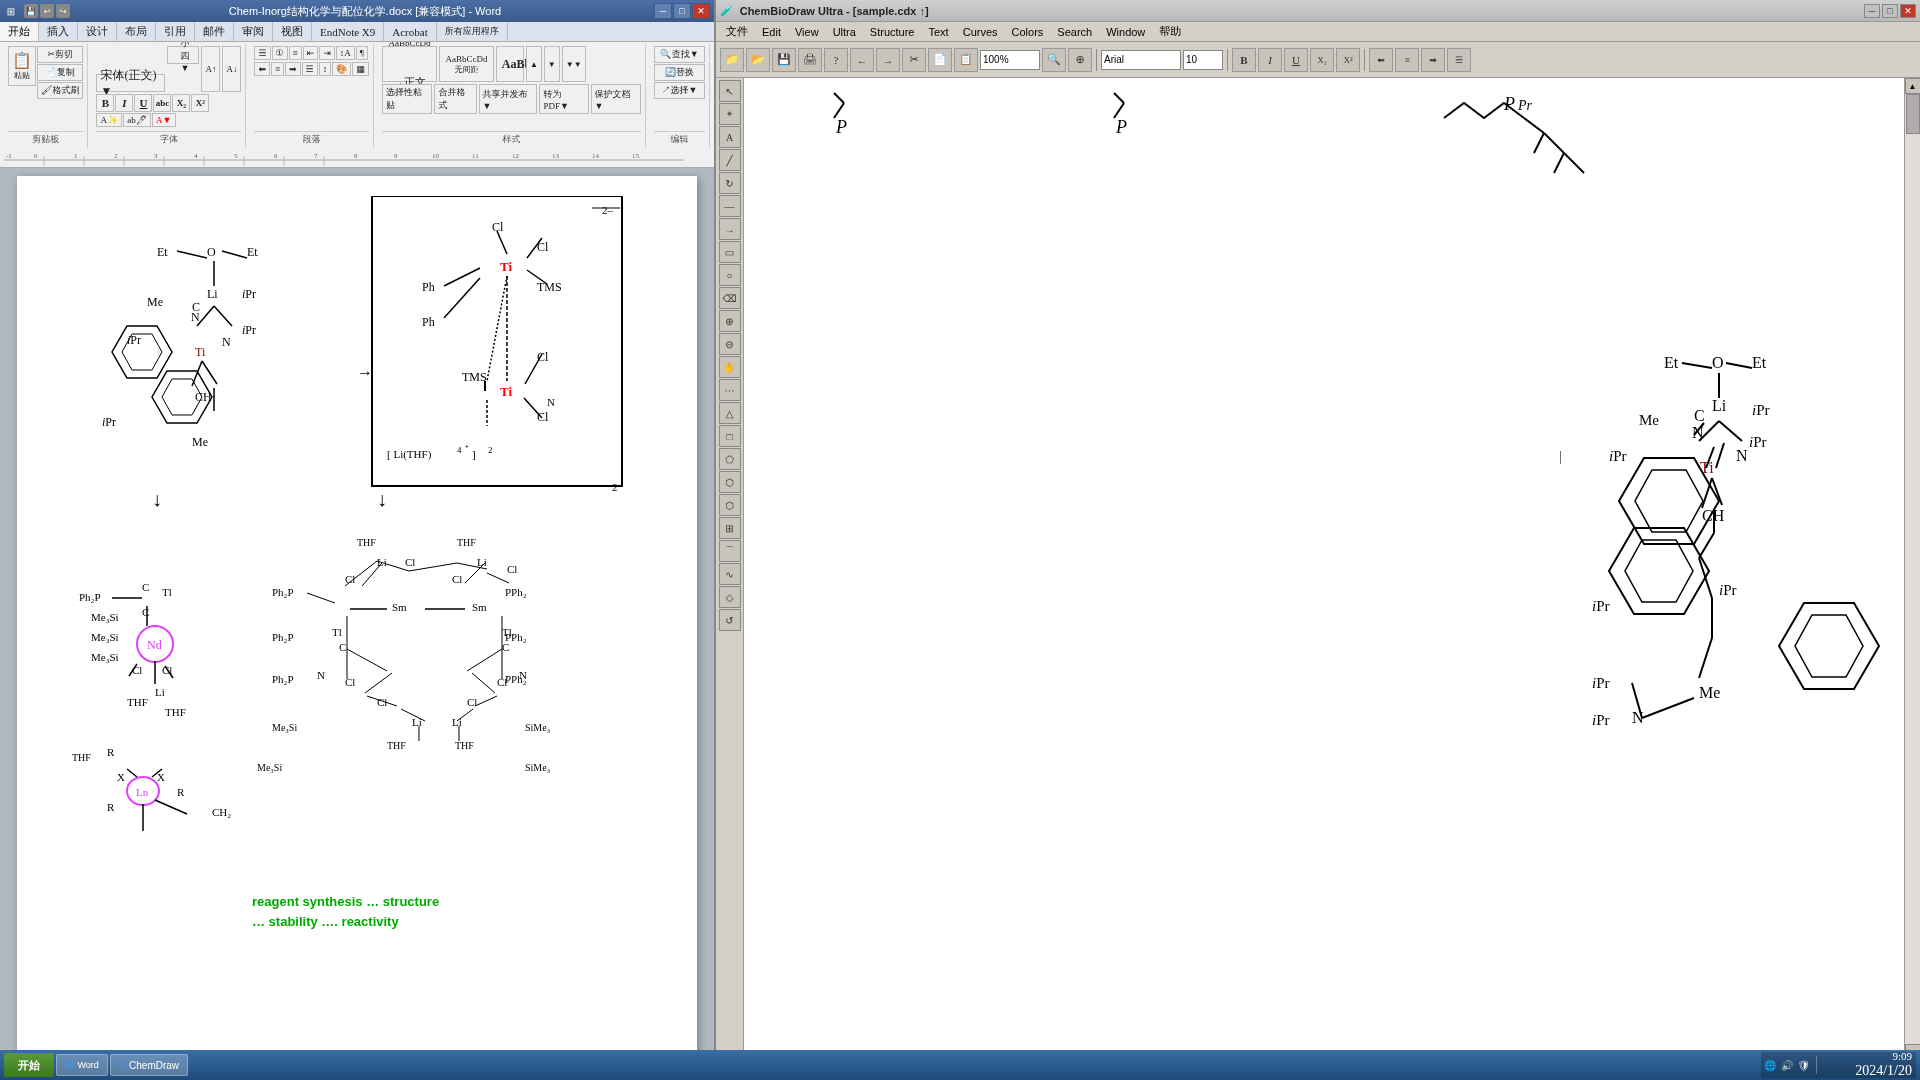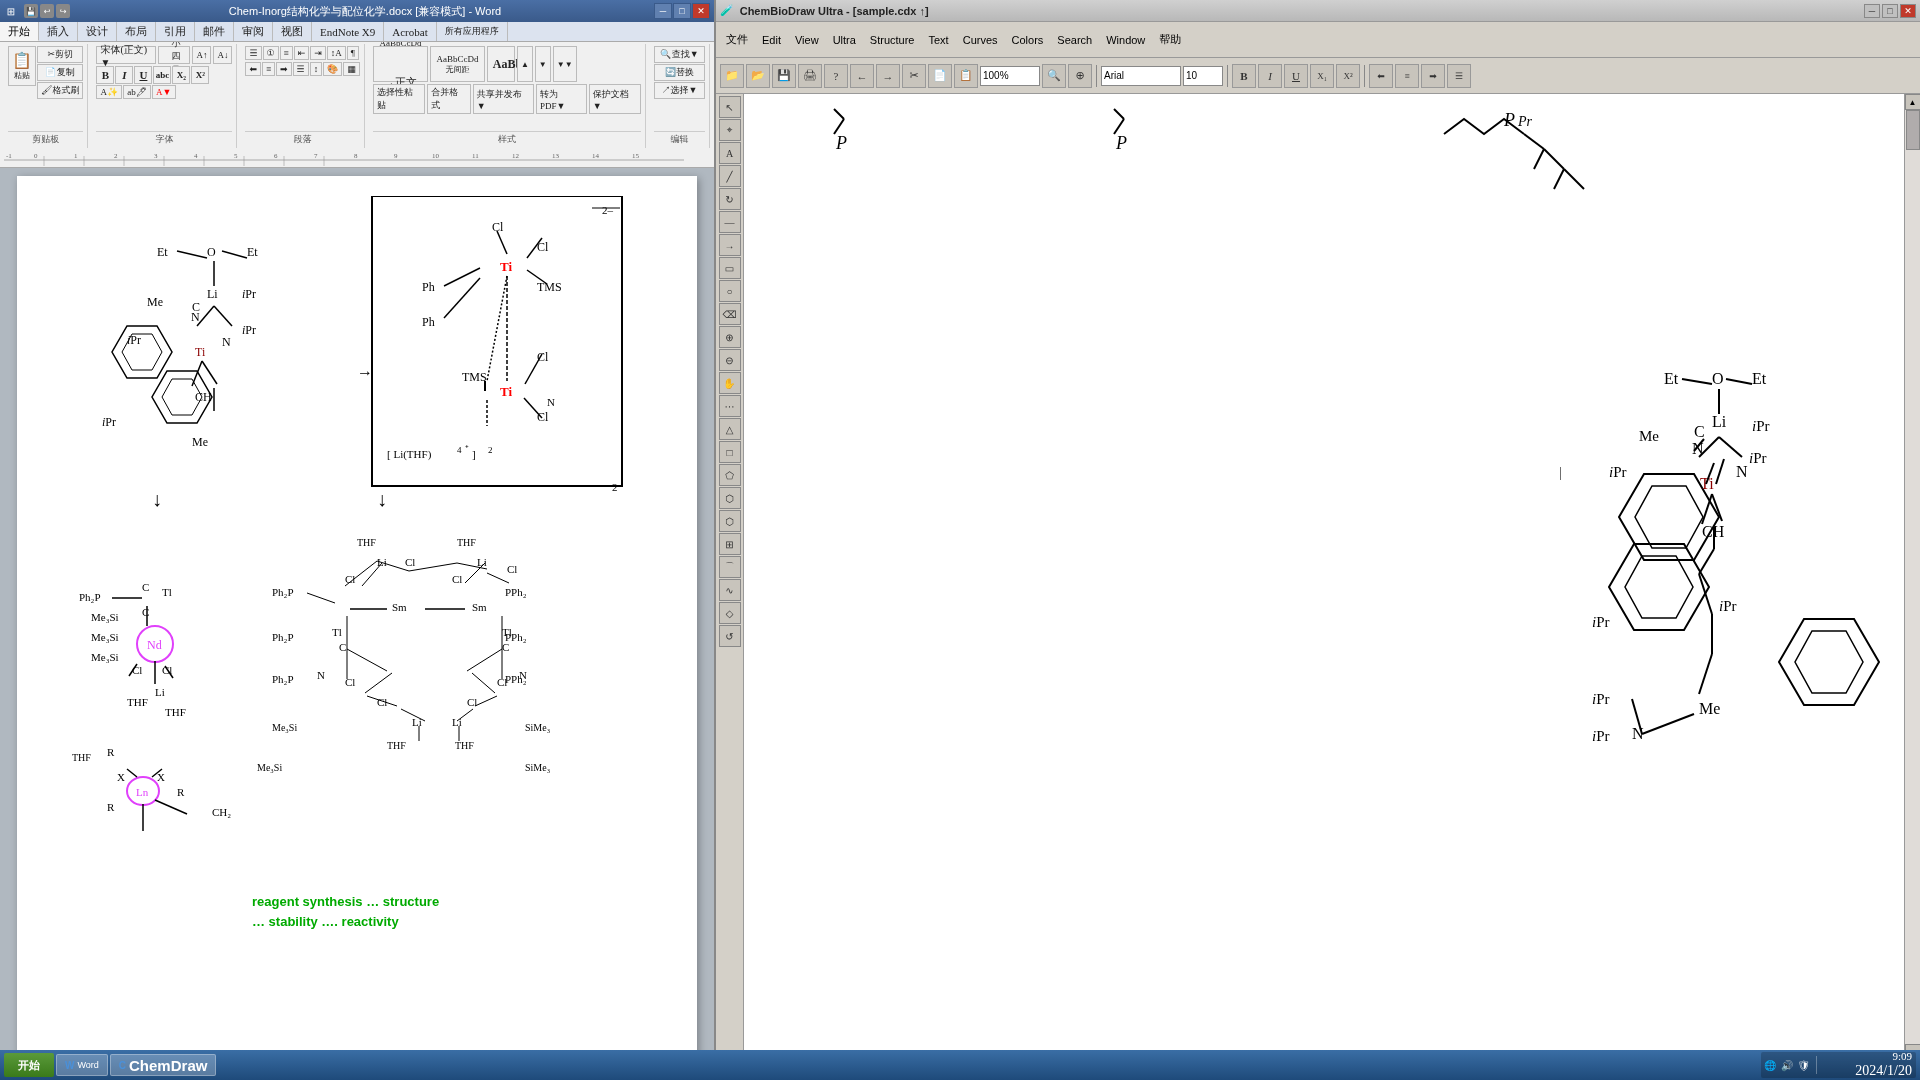--- a/index.html
+++ b/index.html
@@ -155,21 +155,21 @@
       padding: 0 4px;
       font-size: 11px;
       font-family: Arial, sans-serif;
       border-bottom: 1px solid #999;
     }
     .chemdraw-title-text { flex: 1; font-size: 11px; color: #222; font-weight: bold; }
     .chemdraw-win-btns { display: flex; gap: 2px; }
     .chemdraw-win-btn { width: 16px; height: 14px; background: #c0c0c0; border: 1px solid #888; font-size: 9px; display: flex; align-items: center; justify-content: center; cursor: pointer; color: #333; }
 
     .chemdraw-menubar {
-      height: 36px;
+      height: 20px;
       background: #d4d0c8;
       display: flex; align-items: center;
       font-size: 11px;
       font-family: Arial, sans-serif;
       padding: 0 4px;
       gap: 2px;
       border-bottom: 1px solid #999;
     }
     .chemdraw-menu-item {
       padding: 1px 6px;
@@ -372,21 +372,21 @@
           <div class="ribbon-btn">✂剪切</div>
           <div class="ribbon-btn">📄复制</div>
           <div class="ribbon-btn">🖌格式刷</div>
         </div>
       </div>
       <div class="ribbon-group-label">剪贴板</div>
     </div>
 
     <div class="ribbon-group">
       <div style="display:flex;gap:2px;margin-bottom:2px;">
-        <div class="ribbon-btn" style="width:60px;height:18px;font-size:10px;">宋体(正文) ▼</div>
+        <div class="ribbon-btn" style="width:69px;height:18px;font-size:12px;margin-top:28px;">宋体(正文) ▼</div>
         <div class="ribbon-btn" style="width:32px;height:18px;font-size:9px;padding-left:12px;">小四 ▼</div>
         <div class="ribbon-btn" style="font-size:9px;">A↑</div>
         <div class="ribbon-btn" style="font-size:9px;">A↓</div>
       </div>
       <div style="display:flex;gap:1px;margin-bottom:1px;">
         <div class="ribbon-btn format-btn">B</div>
         <div class="ribbon-btn format-btn" style="font-style:italic;">I</div>
         <div class="ribbon-btn format-btn" style="text-decoration:underline;">U</div>
         <div class="ribbon-btn format-btn" style="font-size:9px;">abc</div>
         <div class="ribbon-btn format-btn" style="font-size:9px;">X₂</div>
@@ -953,21 +953,21 @@
 <div class="taskbar">
   <div class="taskbar-start">
     <span>开始</span>
   </div>
   <div class="taskbar-btn active">
     <span style="font-weight:bold;color:#4a90d9;">W</span>
     <span style="font-size:9px;">Word</span>
   </div>
   <div class="taskbar-btn active">
     <span style="font-weight:bold;color:#4a90d9;">C</span>
-    <span style="font-size:15px;font-weight:bold;">ChemDraw</span>
+    <span style="font-size:10px;">ChemDraw</span>
   </div>
   <div class="taskbar-spacer"></div>
   <div class="taskbar-tray">
     <span>🌐</span>
     <span>🔊</span>
     <span>🛡</span>
     <div style="width:1px;height:18px;background:rgba(255,255,255,0.3);margin:0 2px;"></div>
     <div style="text-align:right;">
       <div style="font-size:11px;line-height:1.2;">9:09</div>
       <div style="font-size:14px;line-height:1.2;margin-left:32px;">2024/1/20</div>

